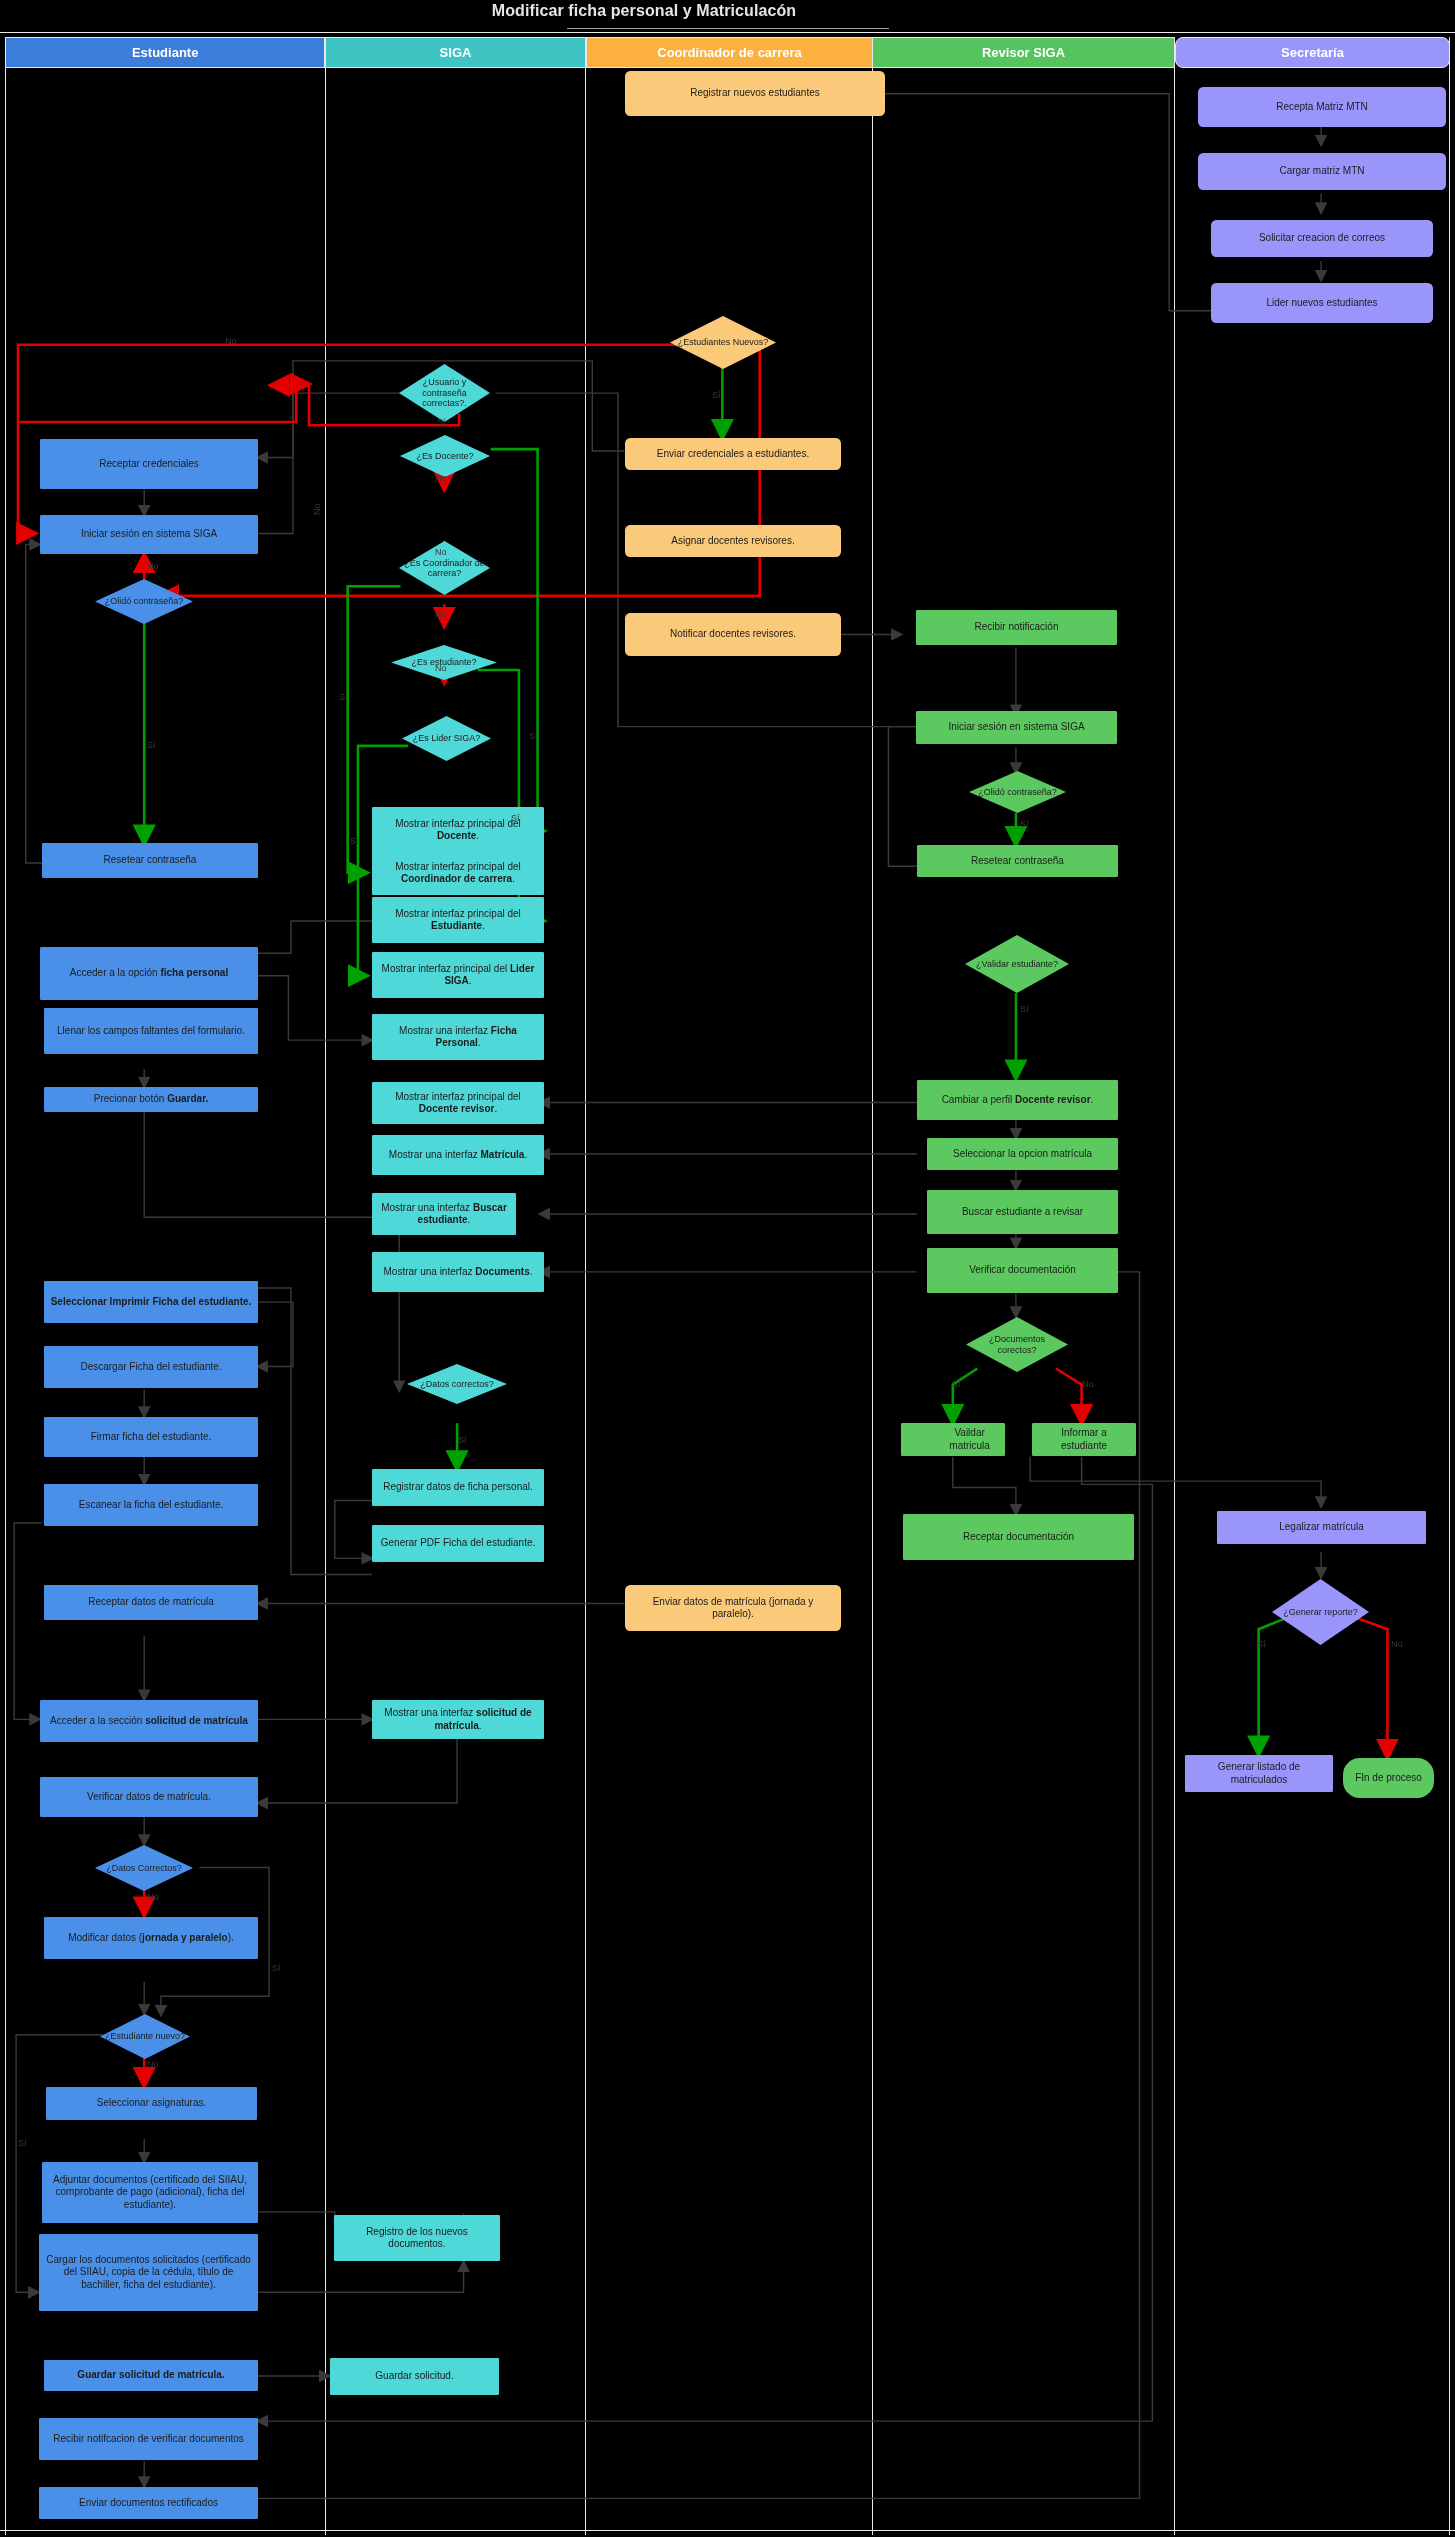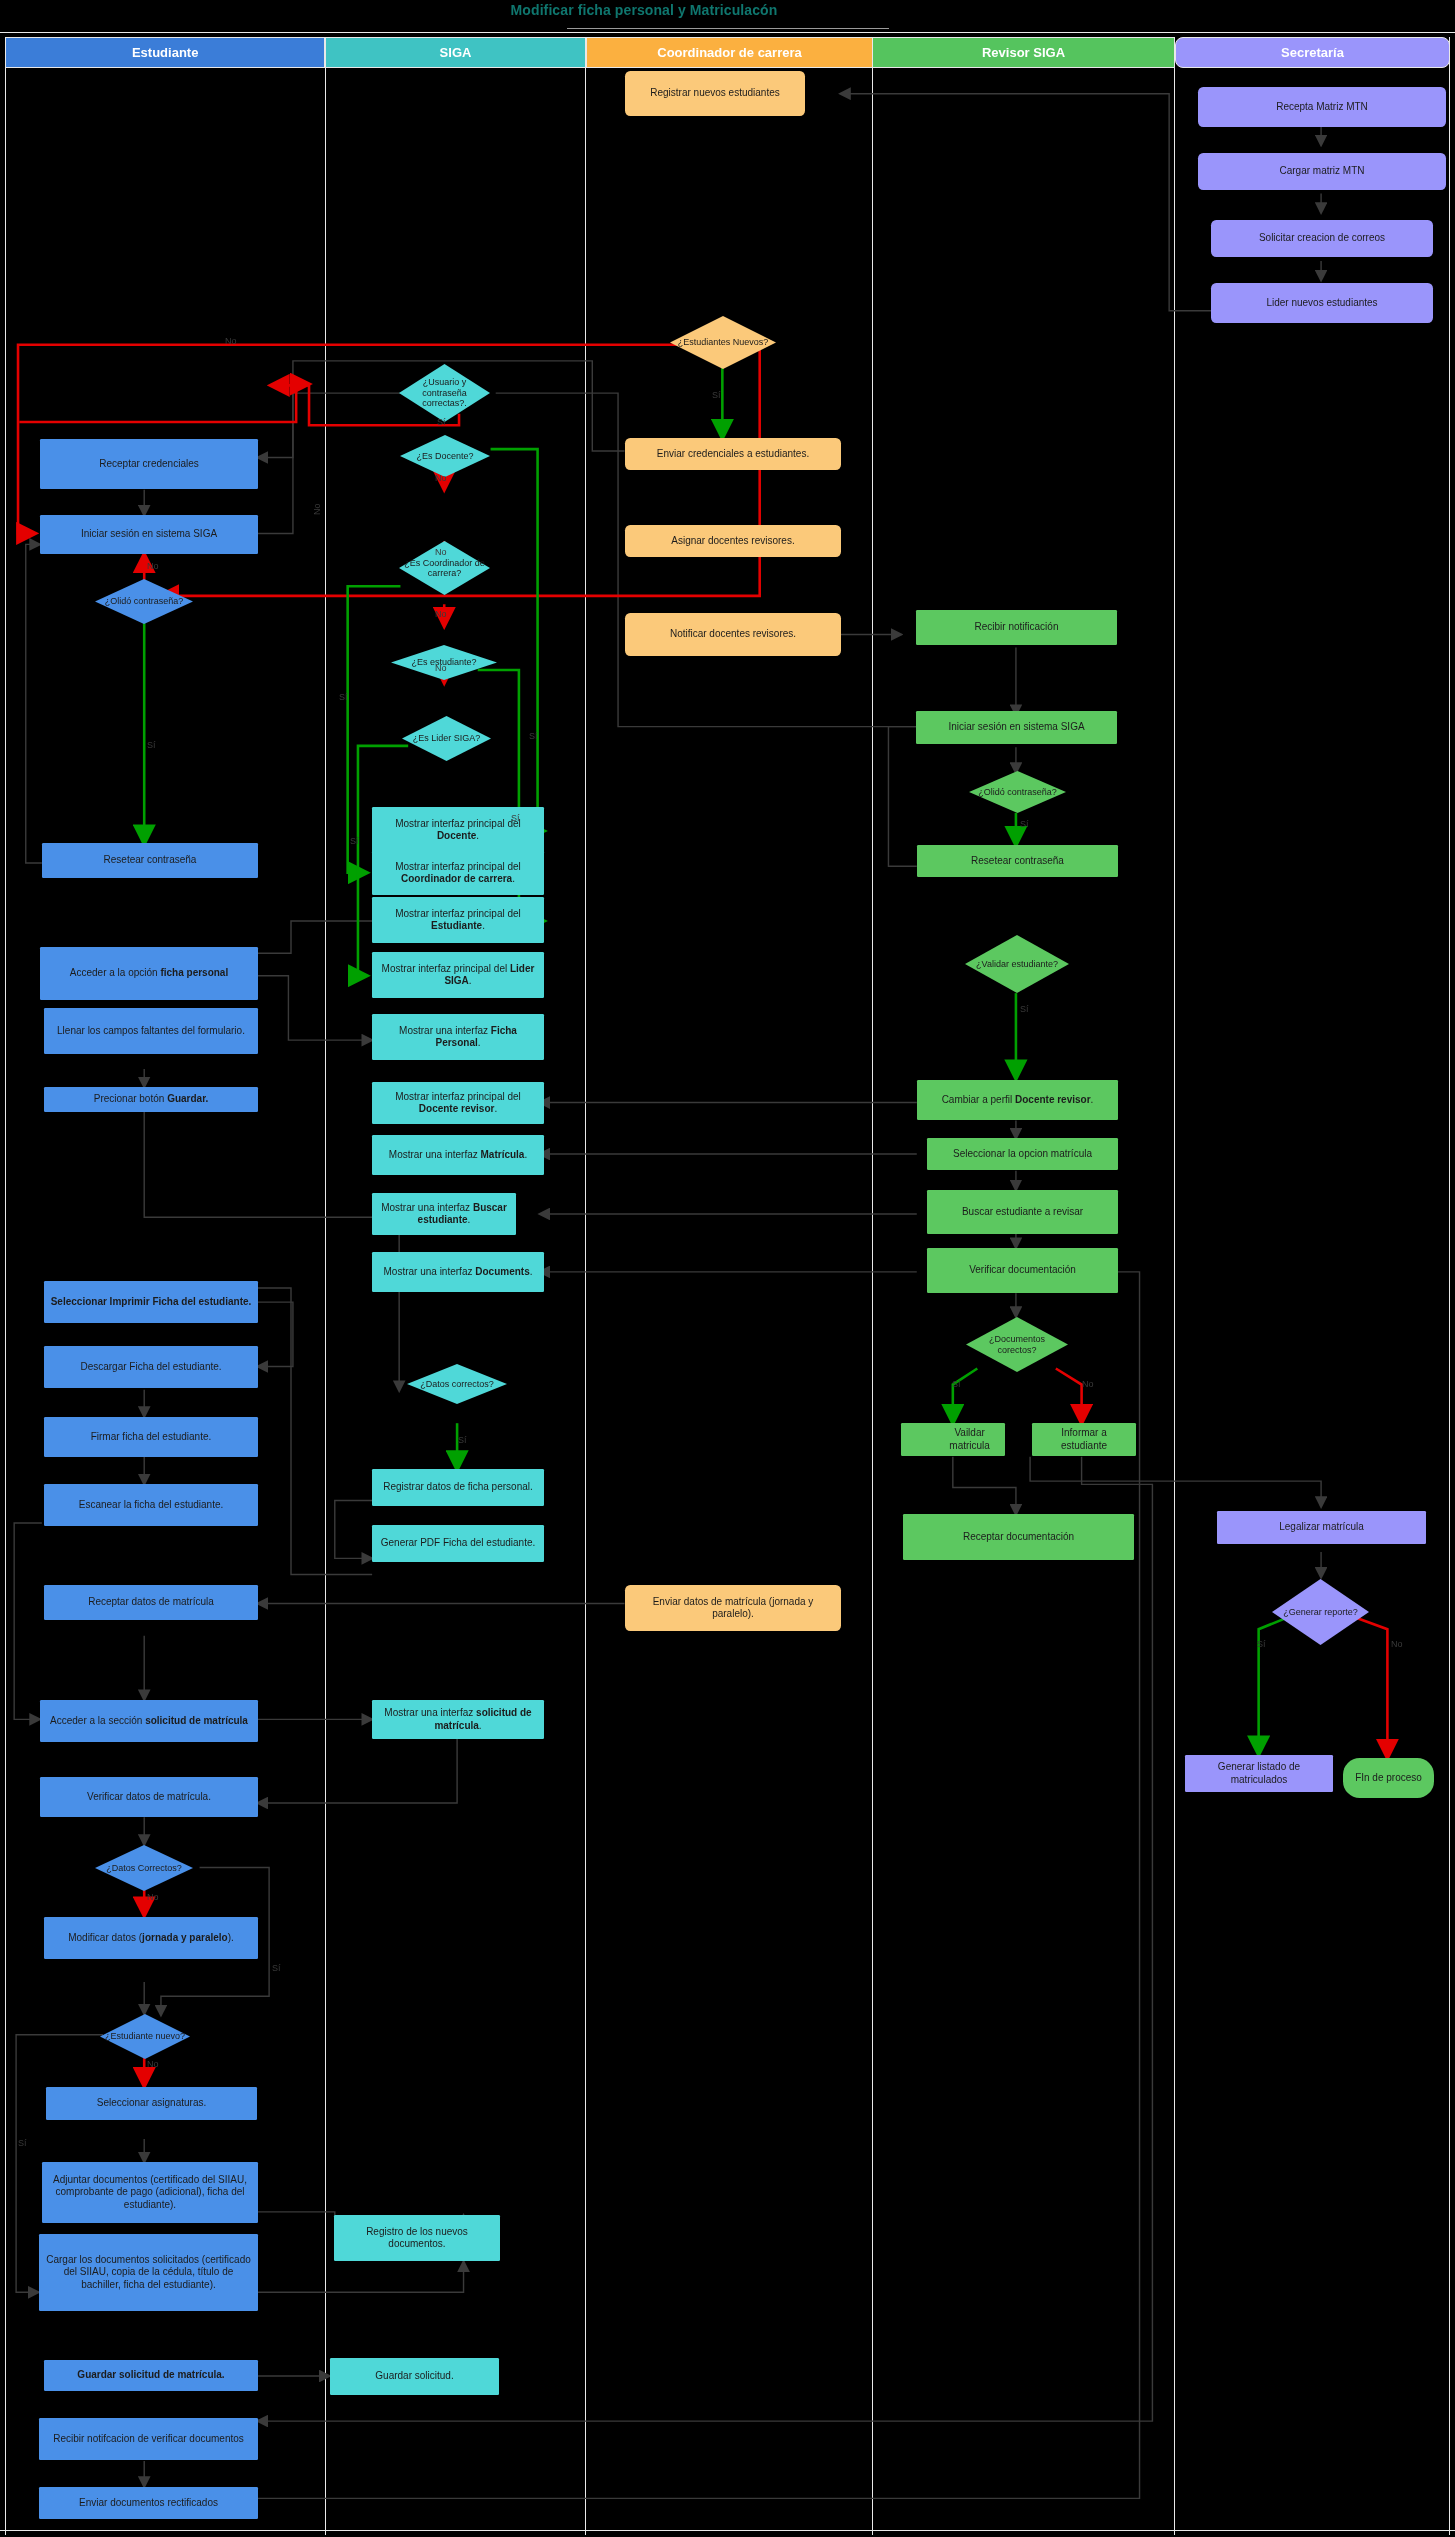--- a/index.html
+++ b/index.html
@@ -3,21 +3,21 @@
 <meta charset="utf-8">
 <style>
   html,body{margin:0;padding:0;background:#000;}
   body{width:1455px;height:2538px;position:relative;overflow:hidden;
        font-family:"Liberation Sans","DejaVu Sans",sans-serif;color:#222;}
   #canvas{position:absolute;left:0;top:0;width:1455px;height:2538px;}
   svg#wires{position:absolute;left:0;top:0;width:1455px;height:2538px;pointer-events:none;}
 
   
   .title{position:absolute;left:0;top:1.9px;width:1288px;text-align:center;
-         color:#0f766e;font-size:14px;font-weight:bold;letter-spacing:0.1px;}
+         color:#e5e5e5;font-size:16px;font-weight:bold;letter-spacing:0.1px;}
   .title-rule{position:absolute;left:728px;top:28px;width:322px;height:1.3px;
               background:#9a9a9a;transform:translateX(-50%);}
 
   
   .lane-header{position:absolute;top:37px;height:31px;display:flex;align-items:center;
                justify-content:center;color:#fff;font-size:13px;font-weight:bold;
                border:0.6px solid #e8e8e8;box-sizing:border-box;}
   .lane-sep{position:absolute;top:37px;width:1.3px;height:2498px;background:#e9e9e9;}
   .lane-topline{position:absolute;left:0;top:32px;width:1455px;height:1.3px;background:#e9e9e9;}
   .lane-botline{position:absolute;left:0;top:2530px;width:1455px;height:1.3px;background:#e9e9e9;}
@@ -255,21 +255,21 @@
       <path d="M1578,1542 L1578,1675" marker-end="url(#ah-g)"></path>
 
       <path d="M1518,2125 L1480,2150 L1480,2210" marker-end="url(#ah-g)"></path>
 
       <path d="M710,2210 L710,2282" marker-end="url(#ah-g)"></path>
 
       <path d="M2004,2510 L1955,2530 L1955,2725" marker-end="url(#ah-g)"></path>
     </g>
   </svg>
 
-  <div class="node c-orange" style="left:625px;top:71px;width:180px;height:45px;">
+  <div class="node c-orange" style="left:625px;top:71px;width:260px;height:45px;">
     <span>Registrar nuevos estudiantes</span>
     </div>
 
   <div class="dia d-orange" style="left:670px;top:316px;width:106px;height:53px;">
     <div class="shp"></div>
     <div class="txt">¿Estudiantes Nuevos?</div>
     </div>
 
   <div class="node c-orange" style="left:625px;top:438px;width:216px;height:32px;">
     <span>Enviar credenciales a estudiantes.</span>

